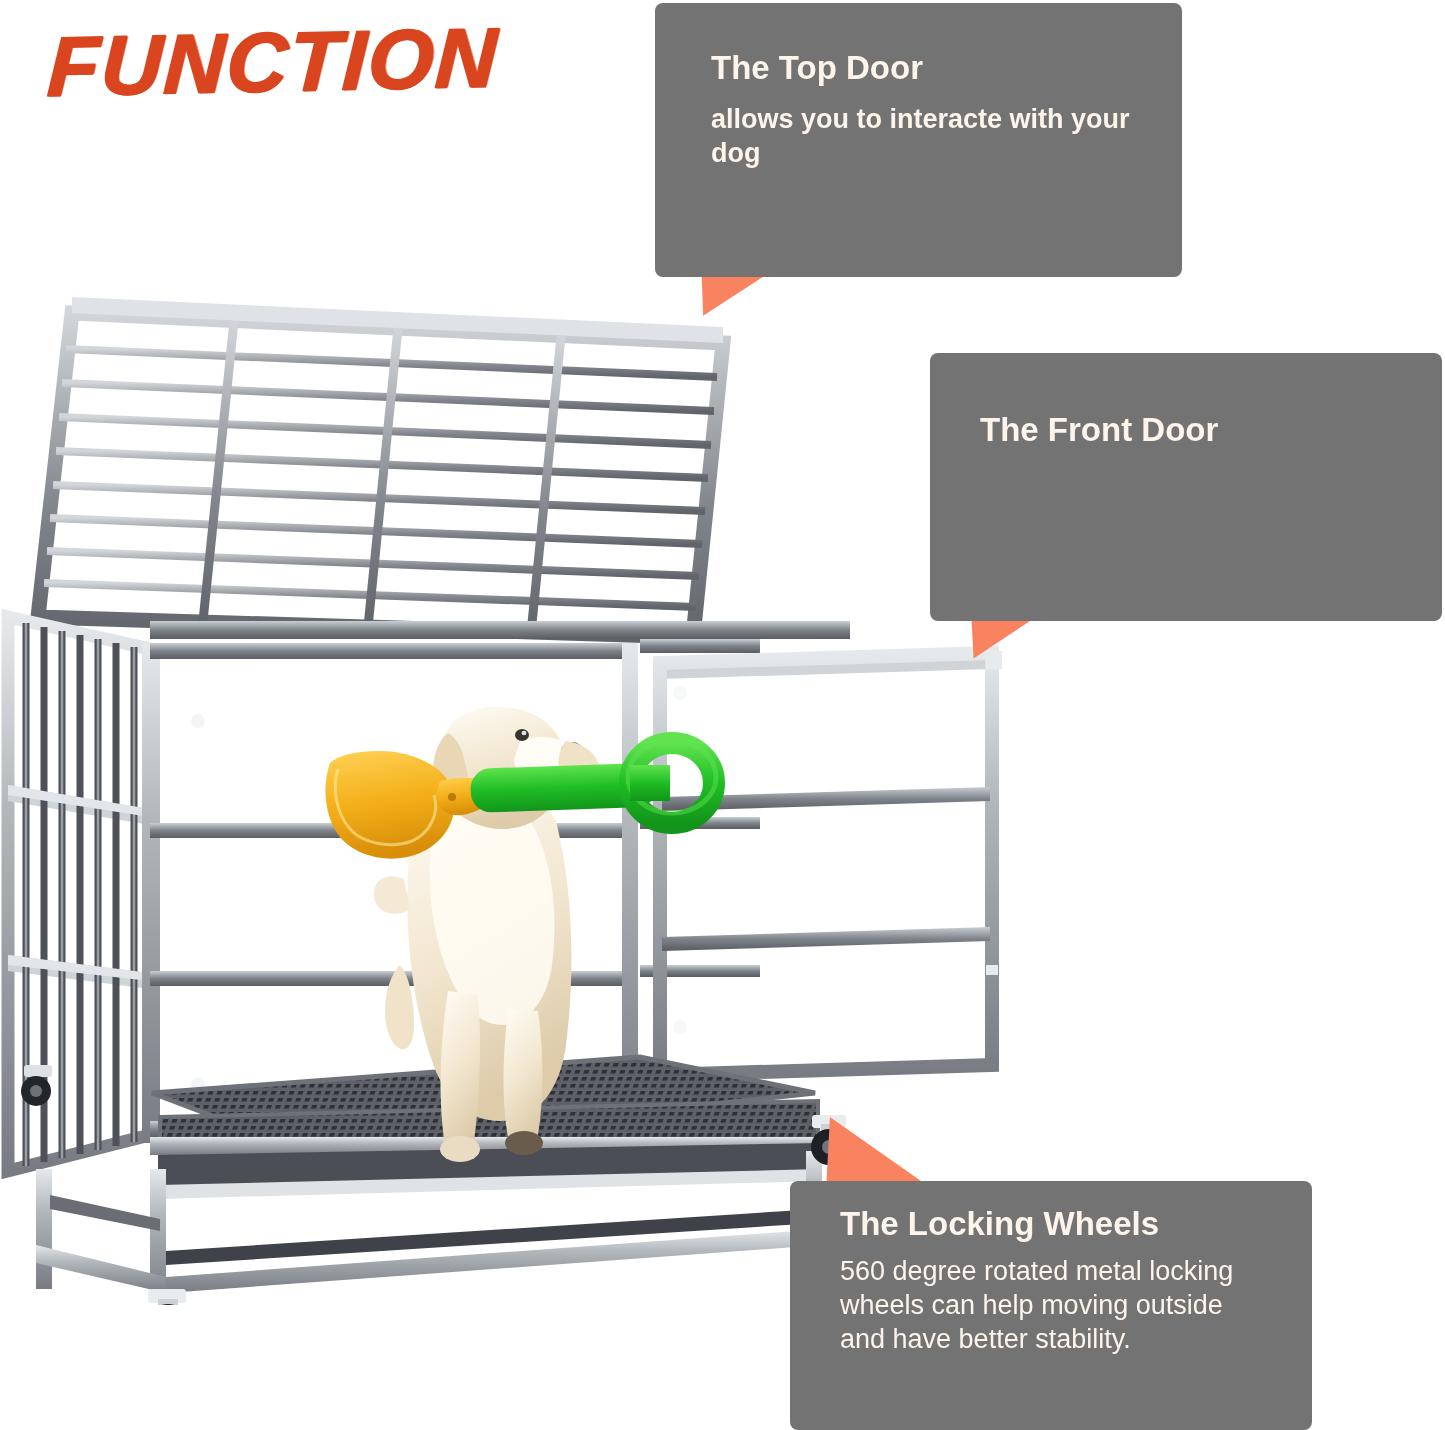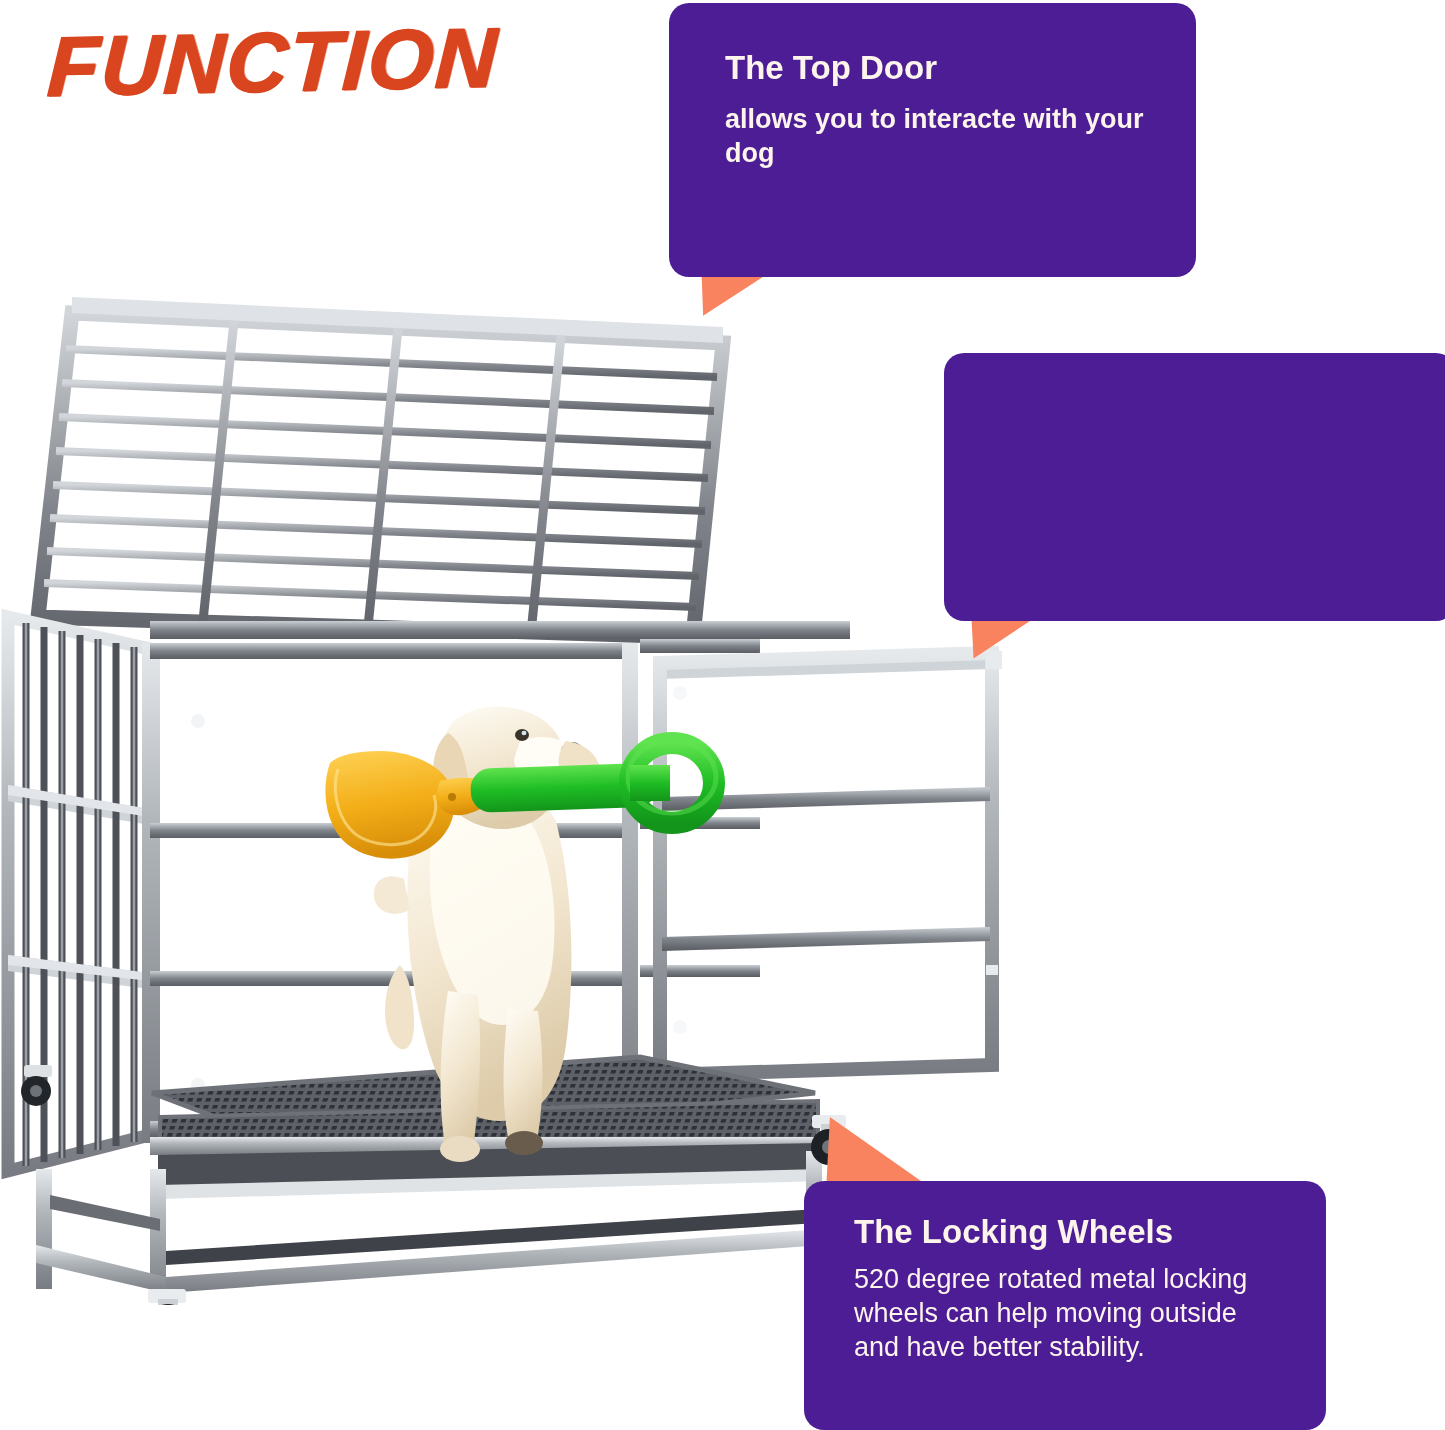--- a/index.html
+++ b/index.html
@@ -31,25 +31,24 @@
     color: #d9451f;
     font-style: italic;
     transform: skewX(-4deg) rotate(-1.2deg);
     text-shadow: 1px 1px 0 #d9451f, 2px 0px 0 rgba(217,69,31,.55);
     -webkit-text-stroke: 1.5px #d9451f;
   }
 
   
   .bubble {
     position: absolute;
-    background: #4c1d95;
-    border-radius: 20px;
+    background: #737373;
+    border-radius: 8px;
     box-sizing: border-box;
     color: #fdf5ee;
-    margin-left: 14px;
   }
   .bubble .b-title {
     font-weight: bold;
     font-size: 33px;
     line-height: 1.16;
     color: #fdf4ec;
     white-space: nowrap;
   }
   .bubble .b-body {
     font-size: 27px;
@@ -92,21 +91,21 @@
     left: 972px; top: 598px;
     border-width: 0 0 58px 98px;
     border-color: transparent transparent transparent #f9835f;
     transform: rotate(-3deg);
   }
 
   
   #bubble-locking-wheels {
     left: 790px; top: 1181px;
     width: 522px; height: 249px;
-    padding: 32px 0 0 50px;
+    padding: 24px 0 0 50px;
   }
   #bubble-locking-wheels .b-title { margin-bottom: 12px; }
   #bubble-locking-wheels .b-body  { width: 430px; }
   #tail-locking-wheels {
     left: 828px; top: 1120px;
     border-width: 70px 0 0 112px;
     border-color: transparent transparent transparent #f9835f;
     transform: rotate(3deg);
   }
 
@@ -397,21 +396,22 @@
   </svg>
 
   <div class="tail" id="tail-top-door"></div>
   <div class="bubble" id="bubble-top-door">
     <div class="b-title">The Top Door</div>
     <div class="b-body">allows you to interacte with your dog</div>
   </div>
 
   <div class="tail" id="tail-front-door"></div>
   <div class="bubble" id="bubble-front-door">
+    <div class="b-title">The Front Door</div>
   </div>
 
   <div class="tail" id="tail-locking-wheels"></div>
   <div class="bubble" id="bubble-locking-wheels">
     <div class="b-title">The Locking Wheels</div>
-    <div class="b-body">520 degree rotated metal locking wheels can help moving outside and have better stability.</div>
+    <div class="b-body">560 degree rotated metal locking wheels can help moving outside and have better stability.</div>
   </div>
 
 </div>
 
 </body></html>

